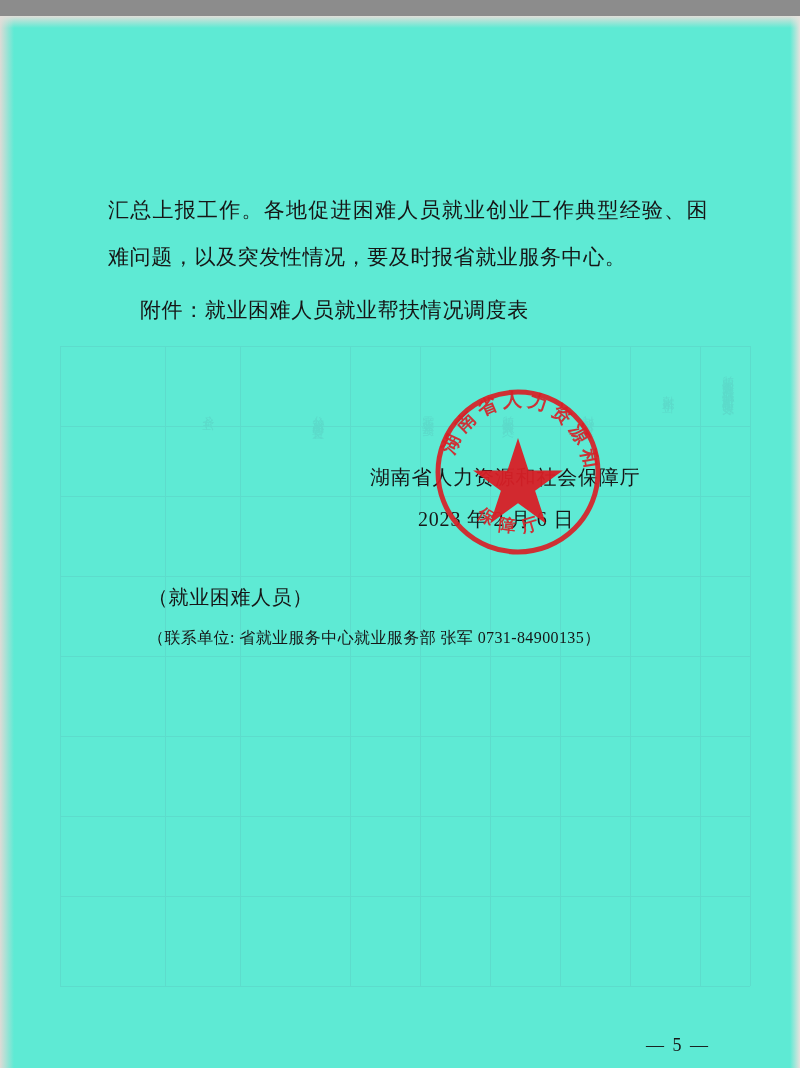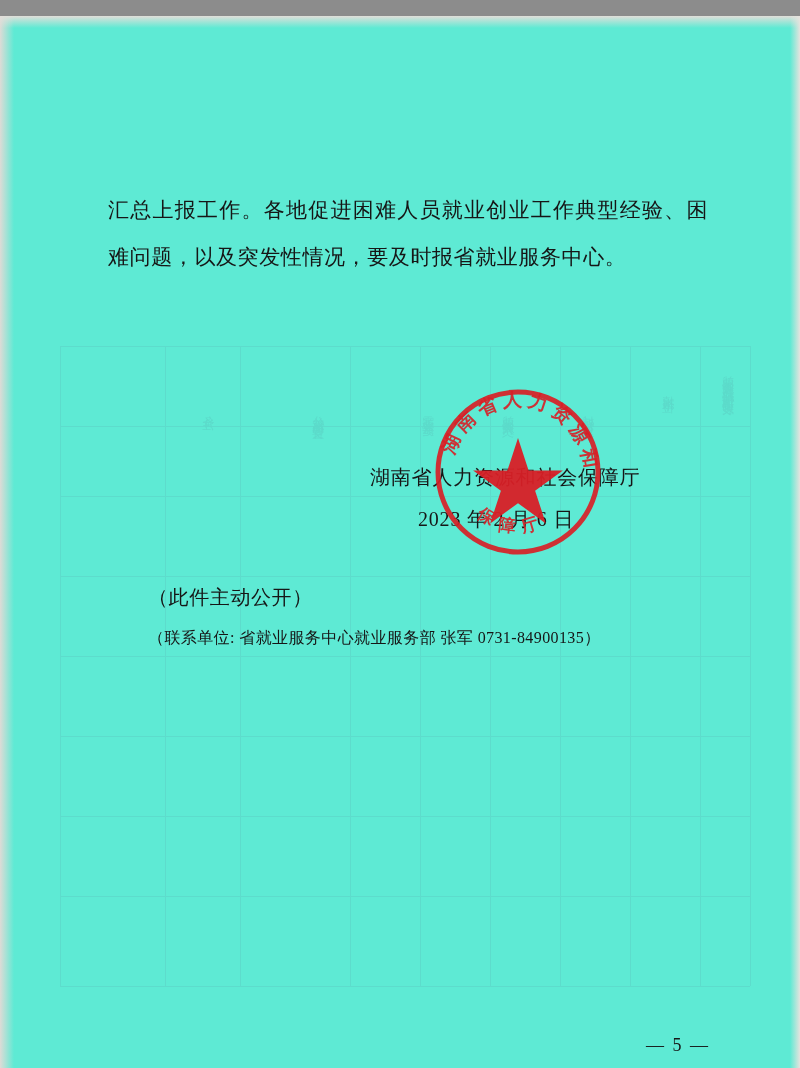--- a/index.html
+++ b/index.html
@@ -184,20 +184,21 @@
     <div class="ghost-text" style="left:600px; top:40px;">填报单位</div>
     <div class="ghost-text" style="left:520px; top:60px;">城镇登记失业人员</div>
     <div class="ghost-text" style="left:440px; top:60px;">就业困难人员</div>
     <div class="ghost-text" style="left:360px; top:60px;">零就业家庭</div>
     <div class="ghost-text" style="left:250px; top:60px;">公益性岗位安置</div>
     <div class="ghost-text" style="left:140px; top:60px;">备注</div>
   </div>
 
   <p class="body-text">汇总上报工作。各地促进困难人员就业创业工作典型经验、困难问题，以及突发性情况，要及时报省就业服务中心。</p>
 
+  <div class="attachment">附件：就业困难人员就业帮扶情况调度表</div>
 
   <div class="signer">湖南省人力资源和社会保障厅</div>
 
   <div class="sign-date">2023 年 2 月 6 日</div>
 
   <div class="seal">
     <svg width="172" height="172" viewBox="0 0 172 172" aria-hidden="true">
       <defs>
         <path id="sealArc" d="M 86,166 m -66,0 a 66,66 0 1,1 132,0 a 66,66 0 1,1 -132,0"></path>
         <path id="sealArcTop" d="M 20,86 a 66,66 0 0,1 132,0"></path>
@@ -209,18 +210,18 @@
           <textPath href="#sealArcTop" startOffset="8%">湖南省人力资源和社会</textPath>
         </text>
         <text class="seal-txt" font-size="17" letter-spacing="8">
           <textPath href="#sealArcBottom" startOffset="26%">保障厅</textPath>
         </text>
       </g>
       <polygon points="86,52 96.6,84.6 130.9,84.6 103.1,104.8 113.8,137.4 86,117.2 58.2,137.4 68.9,104.8 41.1,84.6 75.4,84.6" fill="#d81f26" opacity="0.95"></polygon>
     </svg>
   </div>
 
-  <div class="notice-1">（此件主动公开）</div>
+  <div class="notice-1">（就业困难人员）</div>
   <div class="notice-2">（联系单位: 省就业服务中心就业服务部  张军 0731-84900135）</div>
 
   <div class="page-number">— 5 —</div>
 
 </div>
 
 </body></html>

